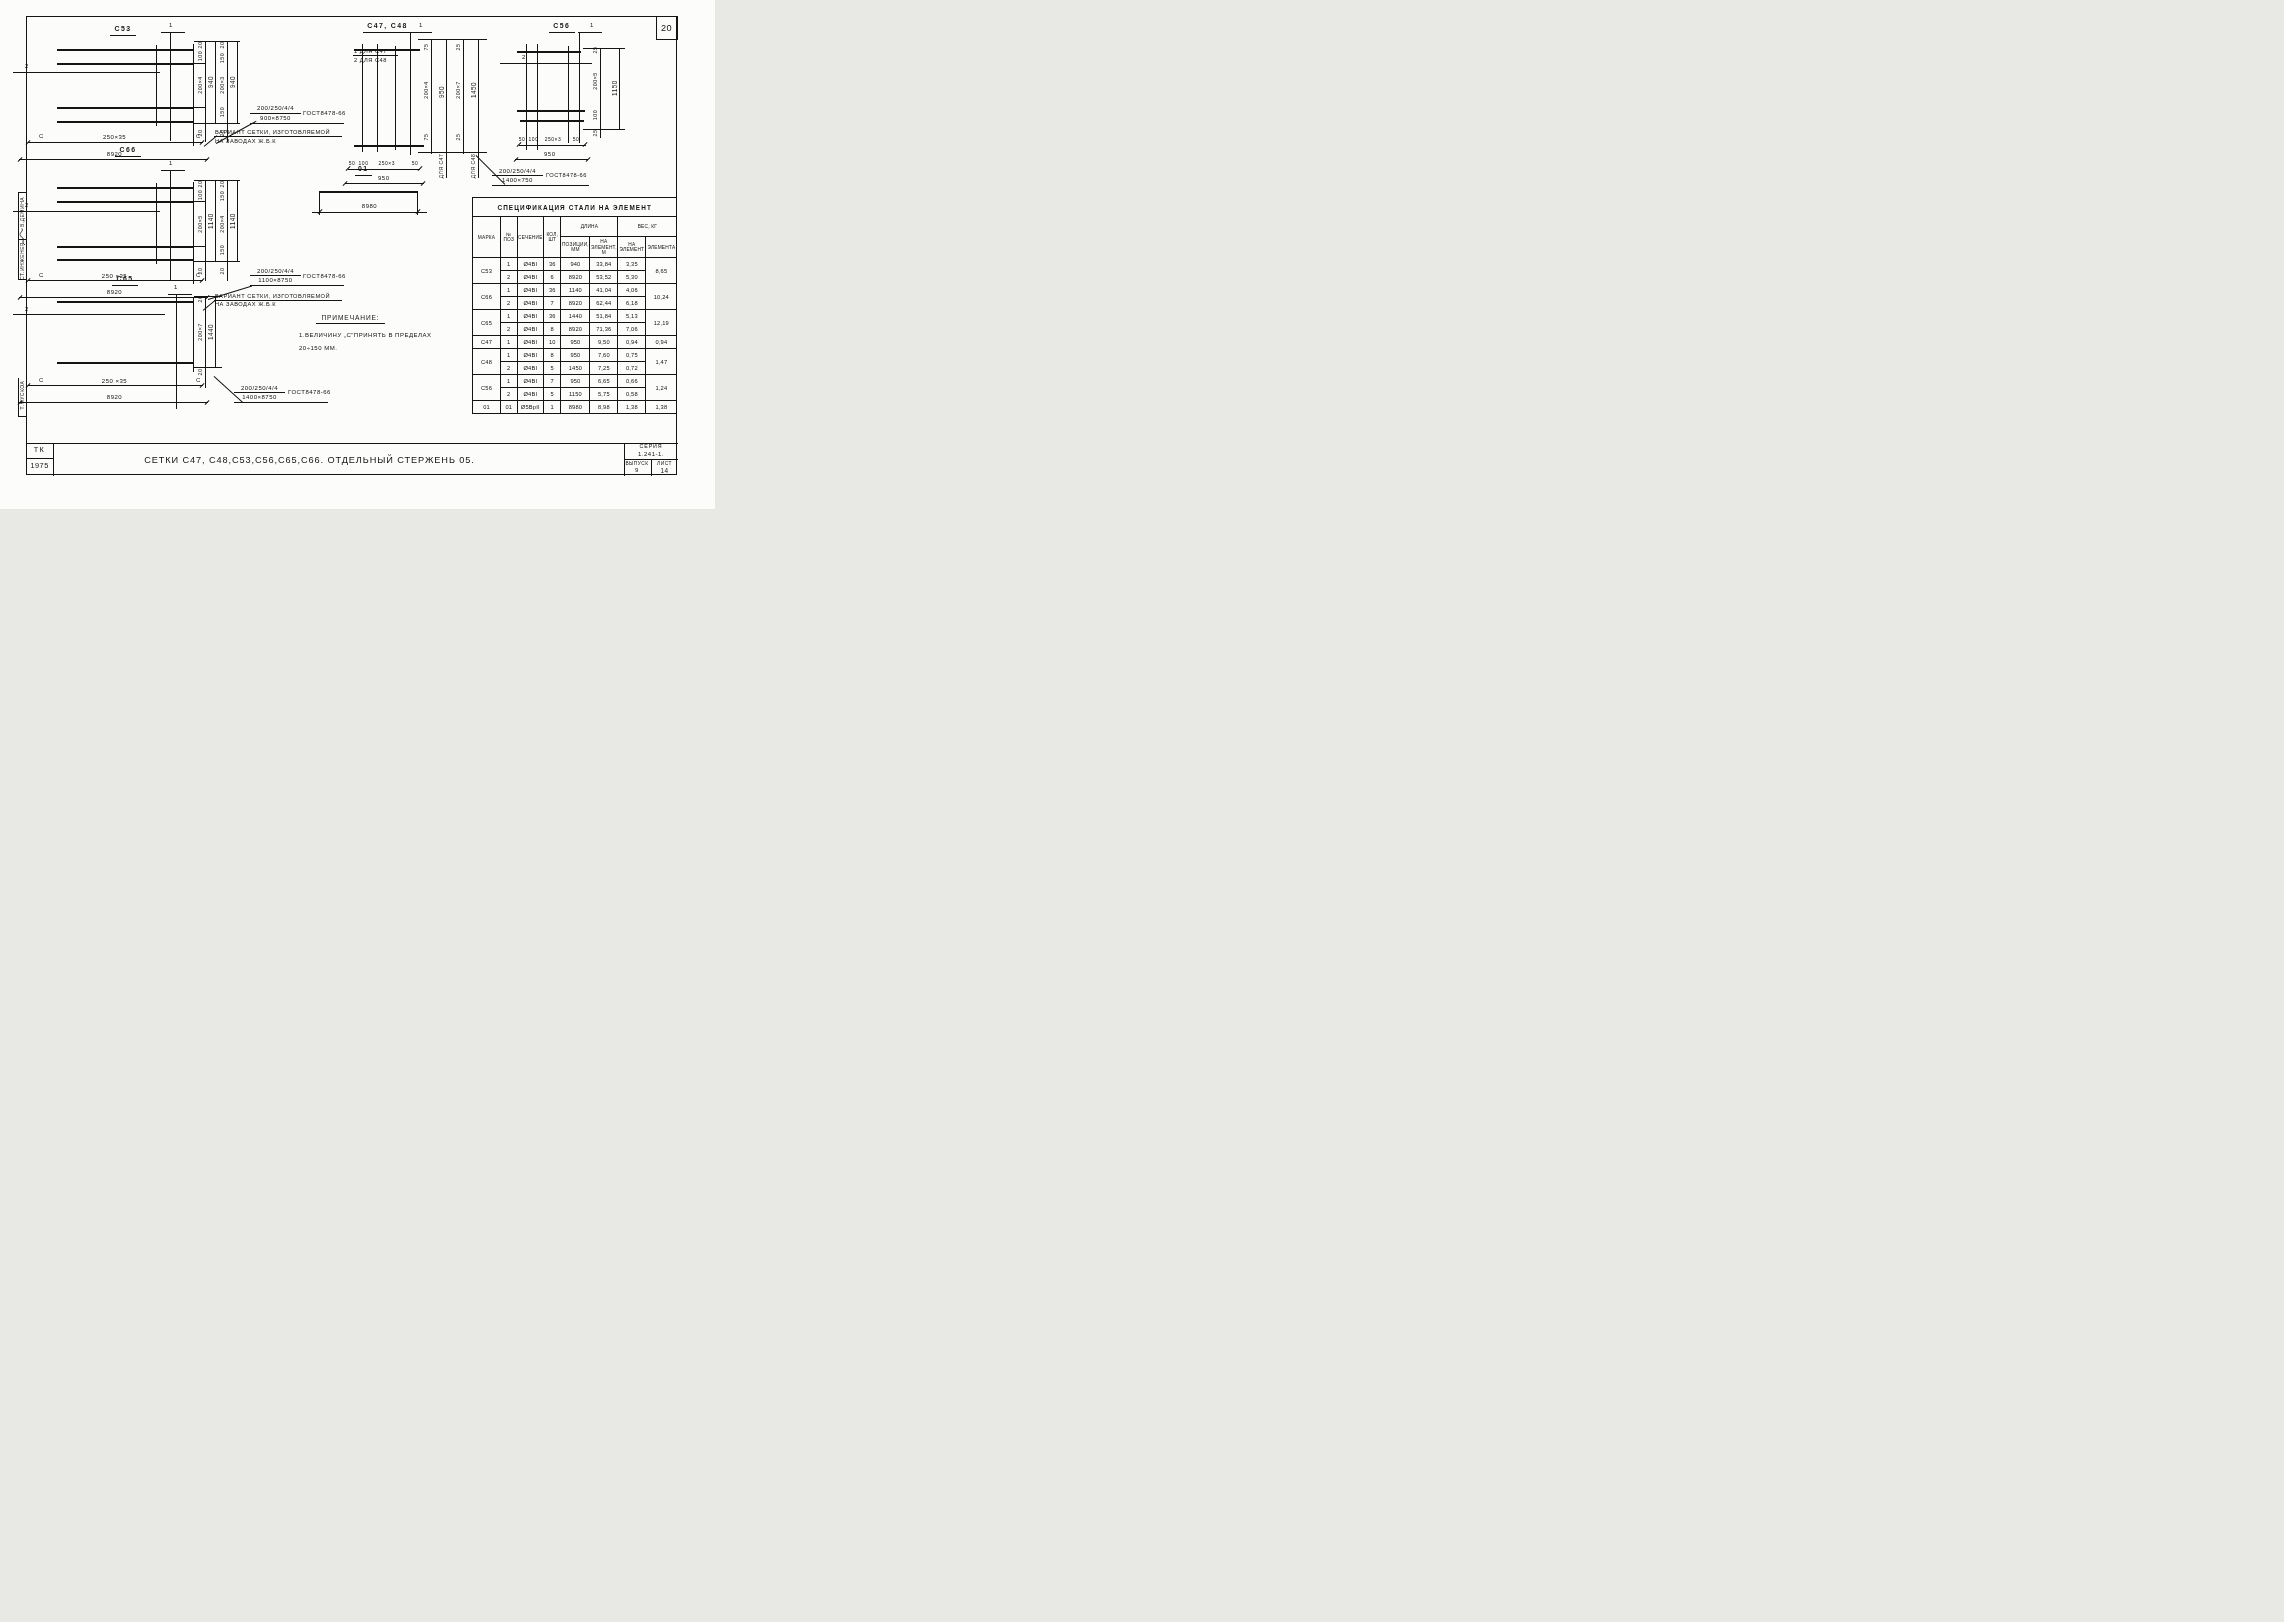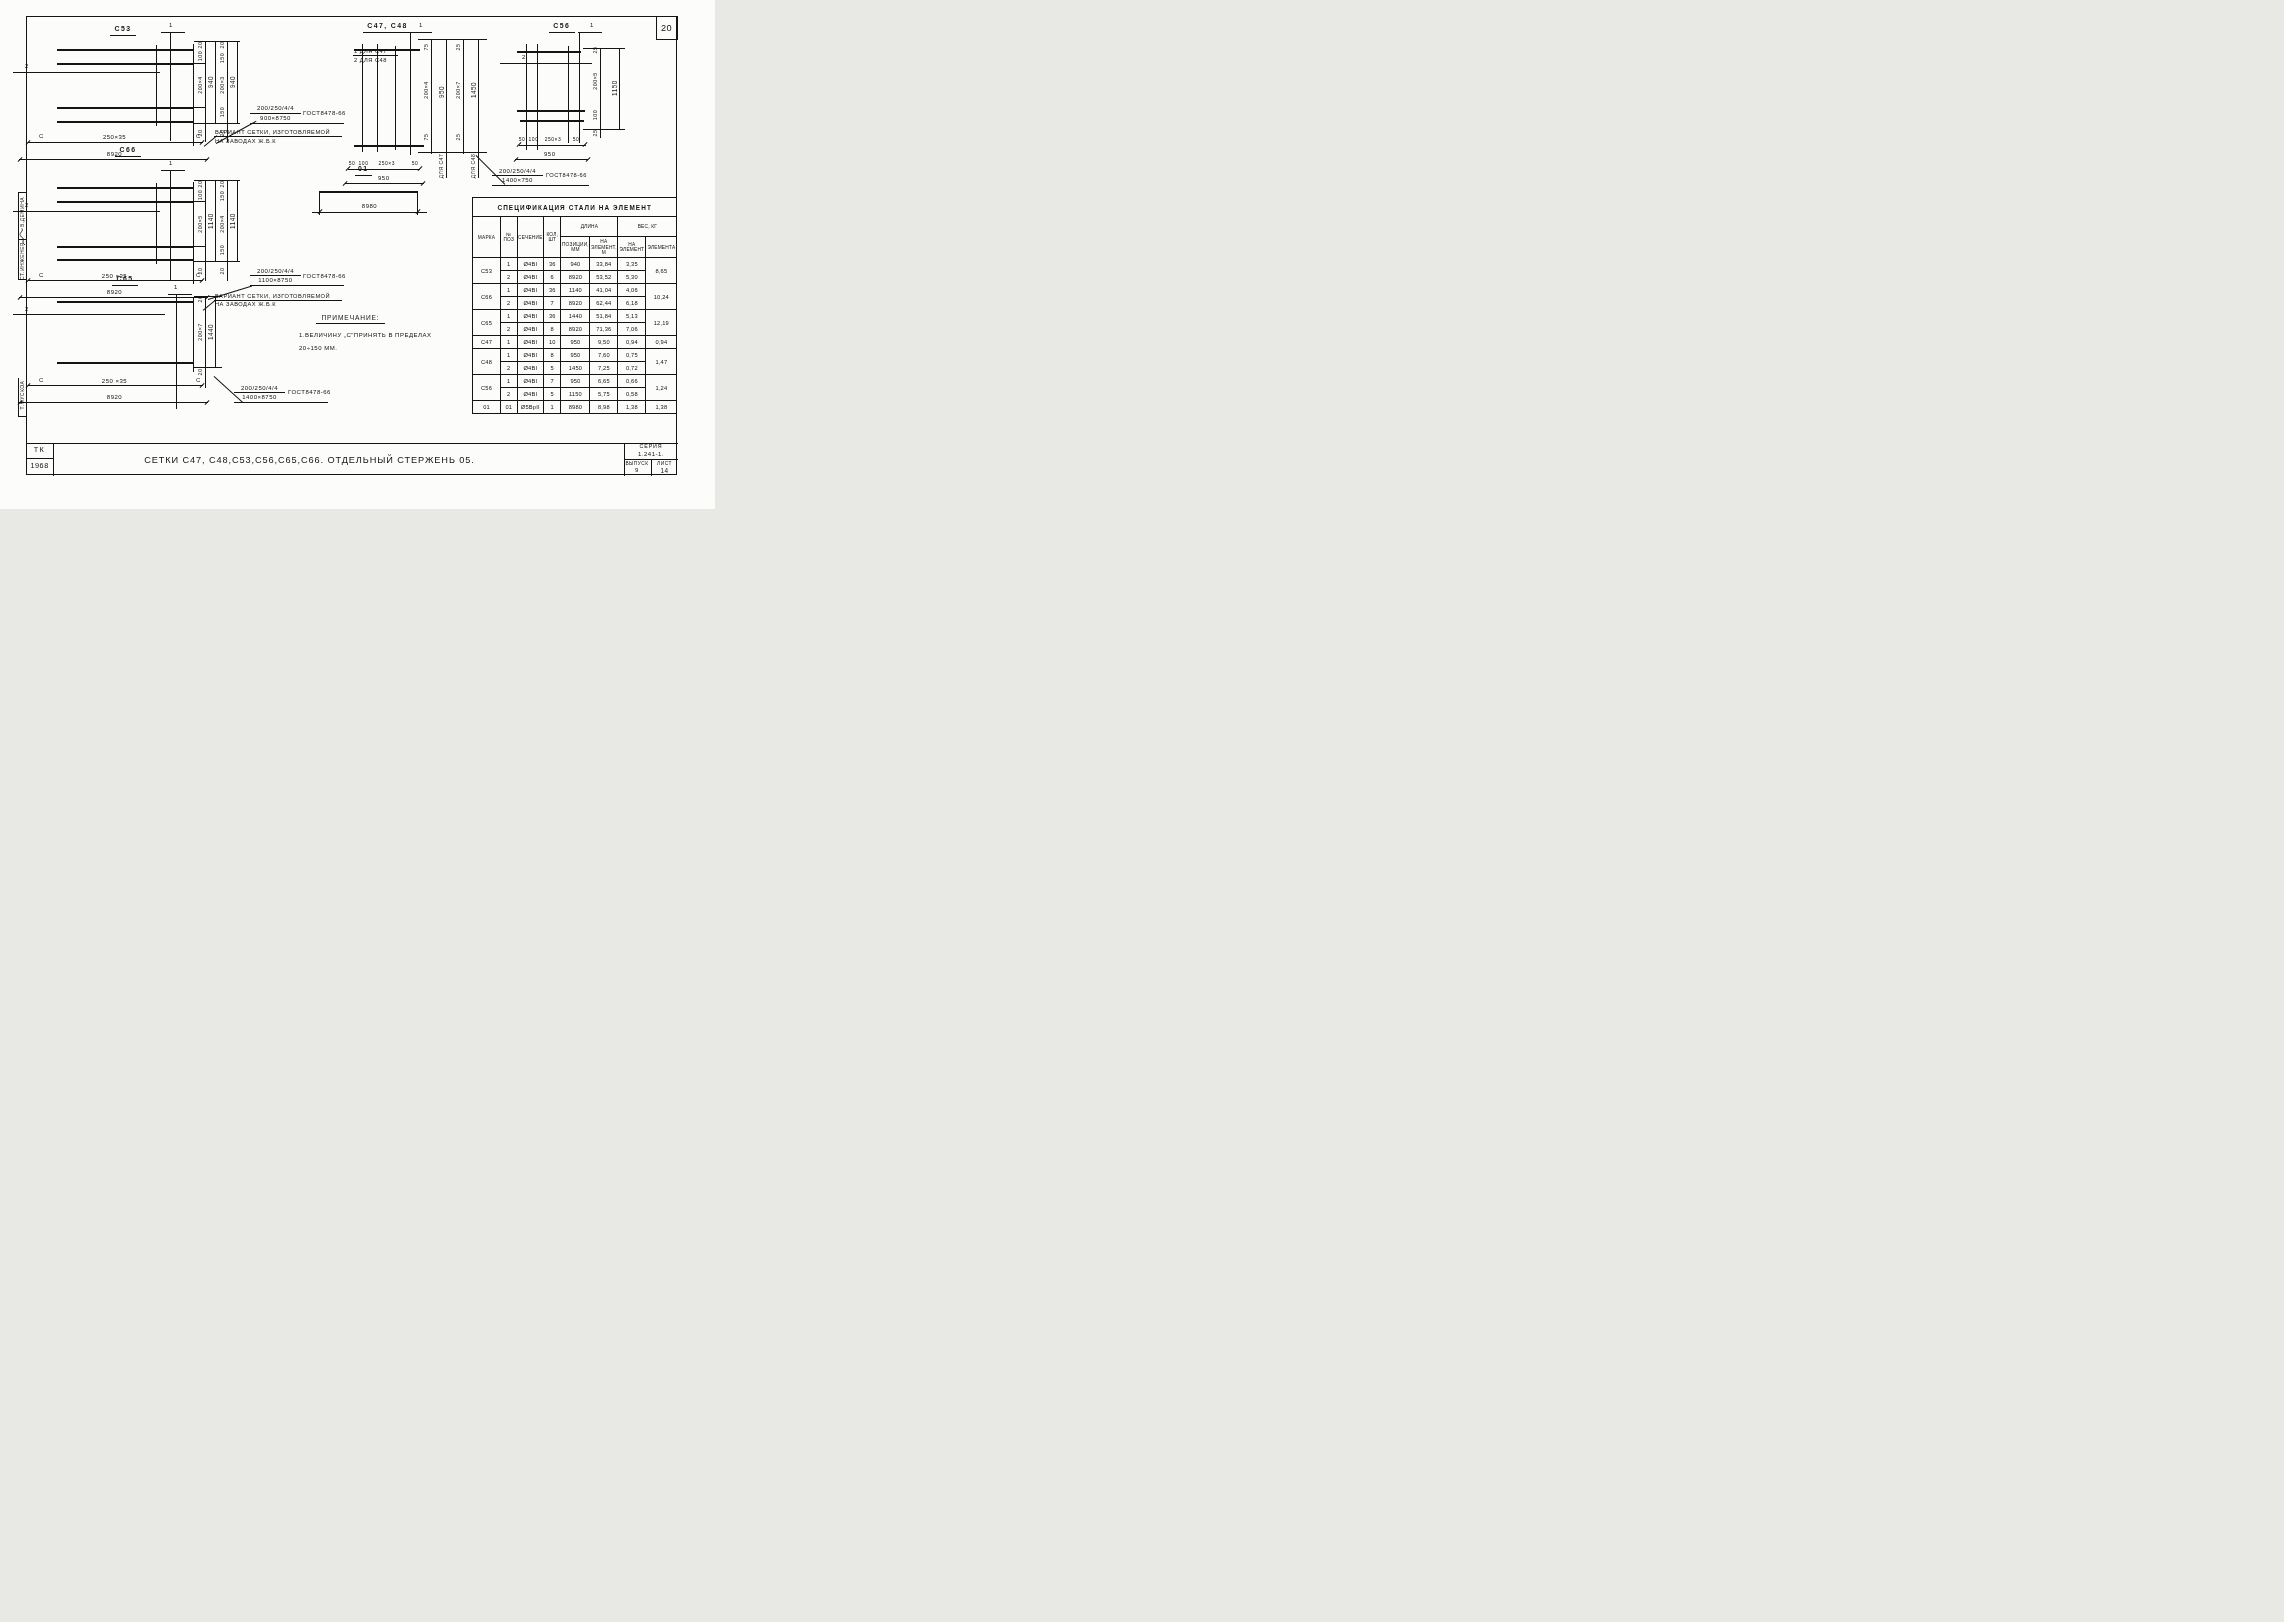--- a/index.html
+++ b/index.html
@@ -425,21 +425,21 @@
       <td>1,38</td>
       <td>1,38</td>
     </tr>
   </tbody>
     </table>
 
   <div class="hl" style="left:26px;top:443px;width:652px;height:1.4px;"></div>
   <div class="vl" style="left:53px;top:443px;height:33px;width:1.4px;"></div>
   <div class="hl" style="left:26px;top:458px;width:27.5px;height:1.1px;"></div>
   <div class="t ctr" style="left:27.5px;top:446px;width:24px;font-size:7.3px;letter-spacing:1.4px;">ТК</div>
-  <div class="t ctr" style="left:26.6px;top:462px;width:26px;font-size:7.3px;">1968</div>
+  <div class="t ctr" style="left:26.6px;top:462px;width:26px;font-size:7.3px;">1975</div>
   <div class="t ctr" style="left:69px;top:455px;width:481px;font-size:9.2px;letter-spacing:0.9px;">СЕТКИ С47, С48,С53,С56,С65,С66. ОТДЕЛЬНЫЙ СТЕРЖЕНЬ 05.</div>
   <div class="vl" style="left:624px;top:443px;height:33px;width:1.4px;"></div>
   <div class="hl" style="left:624px;top:459px;width:54px;height:1.1px;"></div>
   <div class="vl" style="left:651px;top:459px;height:16.5px;width:1.1px;"></div>
   <div class="t ctr" style="left:626px;top:444px;width:50px;font-size:5.3px;letter-spacing:0.9px;">СЕРИЯ</div>
   <div class="t ctr" style="left:626px;top:451px;width:50px;font-size:6px;">1.241-1.</div>
   <div class="t ctr" style="left:624px;top:461px;width:26px;font-size:4.8px;">ВЫПУСК</div>
   <div class="t ctr" style="left:624px;top:467px;width:26px;font-size:6px;">9</div>
   <div class="t ctr" style="left:652px;top:461px;width:25px;font-size:4.8px;">ЛИСТ</div>
   <div class="t ctr" style="left:652px;top:467px;width:25px;font-size:6.4px;">14</div>

